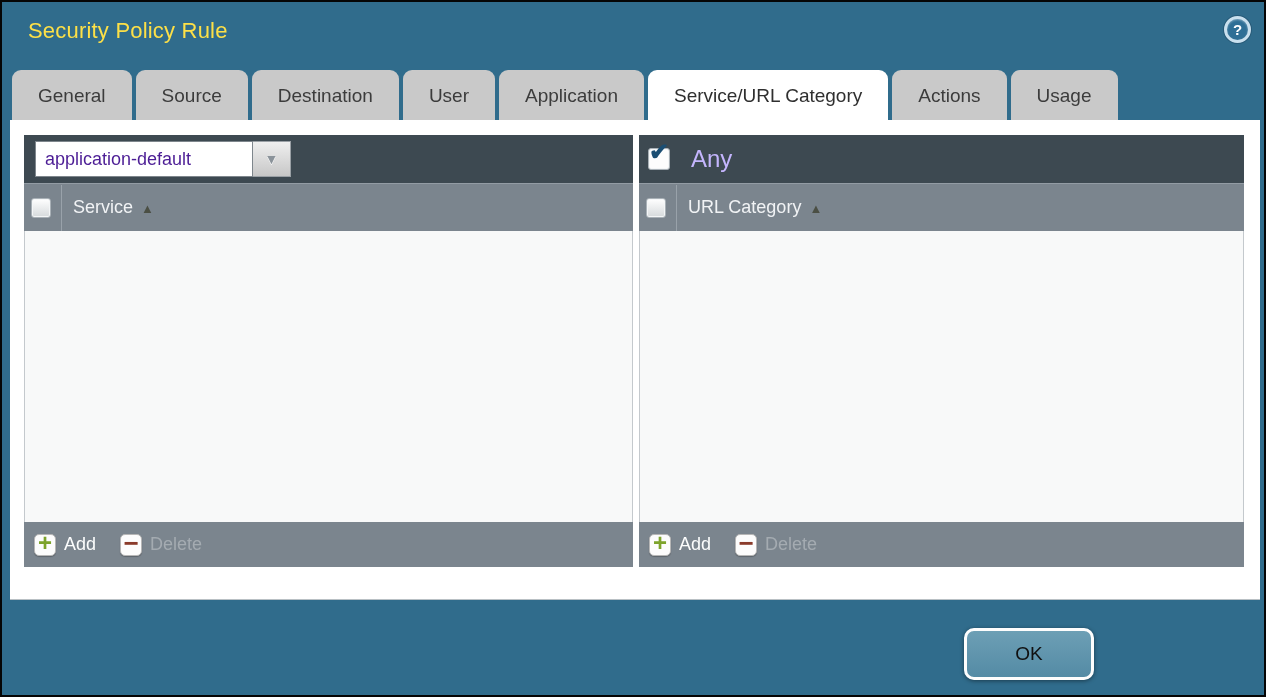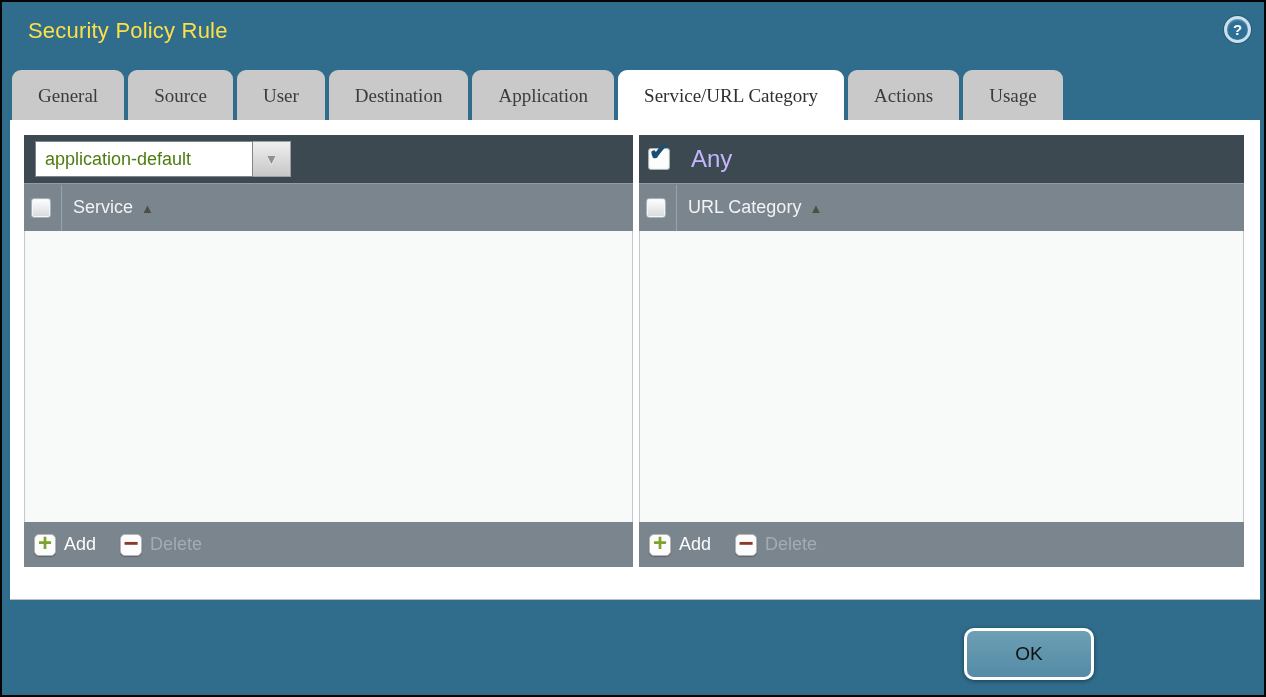--- a/index.html
+++ b/index.html
@@ -19,21 +19,20 @@
     box-shadow:0 0 0 1px #275a78, inset 0 1px 2px rgba(255,255,255,.35);
     display:flex;align-items:center;justify-content:center;cursor:pointer;
   }
   .help-q{color:#fff;font-size:15px;font-weight:bold;line-height:1;}
   
   .tabs{position:absolute;left:10px;top:68px;display:flex;gap:4px;height:50px;}
   .tab{
     height:50px;line-height:52px;padding:0 26px;background:#c9c9c9;
     border-radius:9px 9px 0 0;font-size:19px;color:#3c3c3c;white-space:nowrap;
     cursor:pointer;
-    font-family:Liberation Serif, serif;
   }
   .tab.active{background:#ffffff;color:#2f2f2f;}
   
   .content{
     position:absolute;left:8px;top:118px;width:1250px;height:480px;background:#ffffff;
     border-bottom:1px solid #b9c0c4;
   }
   .panel{position:absolute;top:15px;height:432px;display:flex;flex-direction:column;}
   .panel.leftp{left:14px;width:609px;}
   .panel.rightp{left:629px;width:605px;}
@@ -50,21 +49,21 @@
     border-left:1px solid #c4c9cd;border-right:1px solid #c4c9cd;
   }
   .pfoot{
     height:45px;background:#7b858e;flex:0 0 auto;display:flex;align-items:center;
     padding-left:10px;
   }
   
   .dropdown{display:flex;margin-left:11px;height:36px;cursor:pointer;}
   .dd-value{
     width:218px;height:36px;background:#ffffff;border:1px solid #7e868c;
-    font-size:18px;color:#4d7c0f;line-height:34px;padding-left:9px;
+    font-size:18px;color:#4c1d95;line-height:34px;padding-left:9px;
   }
   .dd-btn{
     width:38px;height:36px;background:linear-gradient(#efefef,#c7c7c7);
     border:1px solid #9aa0a5;border-left:none;
     display:flex;align-items:center;justify-content:center;
   }
   .dd-arrow{font-size:14px;color:#8b939a;line-height:1;text-shadow:0 1px 0 #fff;}
   
   .cb{
     position:relative;width:20px;height:20px;border-radius:3px;flex:0 0 auto;
@@ -110,22 +109,22 @@
 <div class="frame">
 
   <div class="title">Security Policy Rule</div>
   <div class="help">
     <span class="help-q">?</span>
   </div>
 
   <div class="tabs">
     <div class="tab">General</div>
     <div class="tab">Source</div>
+    <div class="tab">Destination</div>
     <div class="tab">User</div>
-    <div class="tab">Destination</div>
     <div class="tab">Application</div>
     <div class="tab active">Service/URL Category</div>
     <div class="tab">Actions</div>
     <div class="tab">Usage</div>
   </div>
 
   <div class="content">
 
     <div class="panel leftp">
       <div class="ptoolbar">

